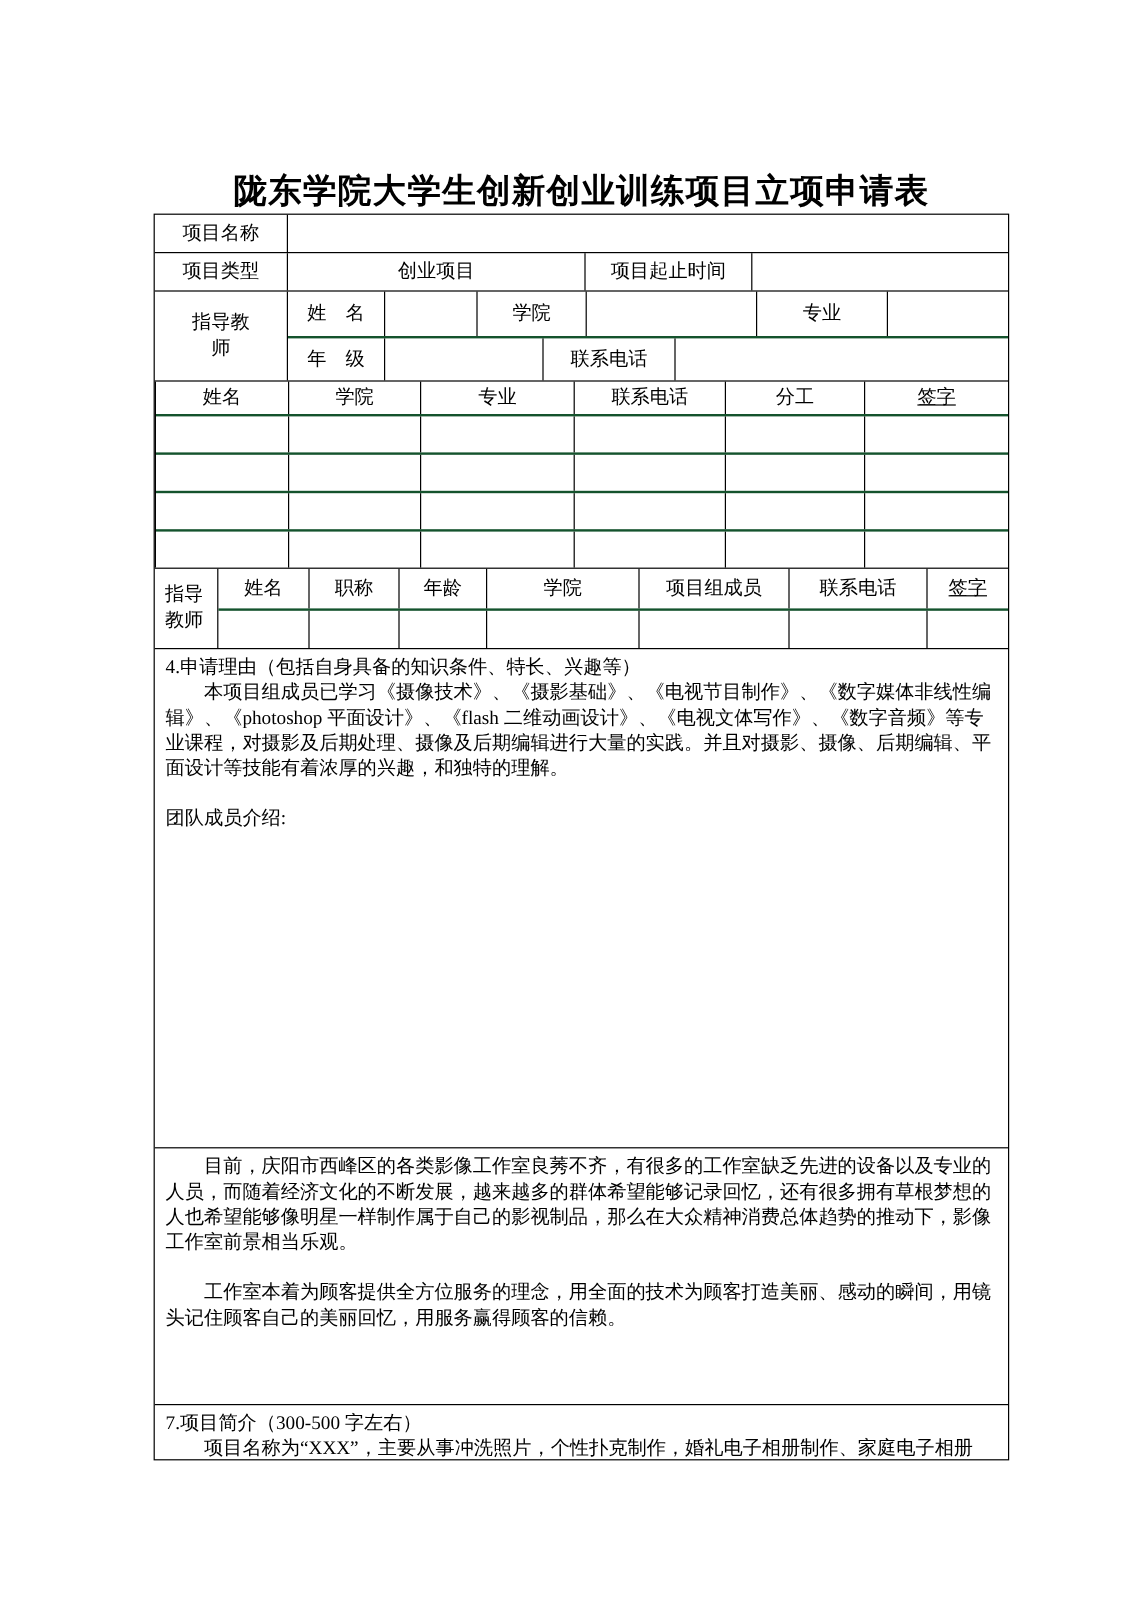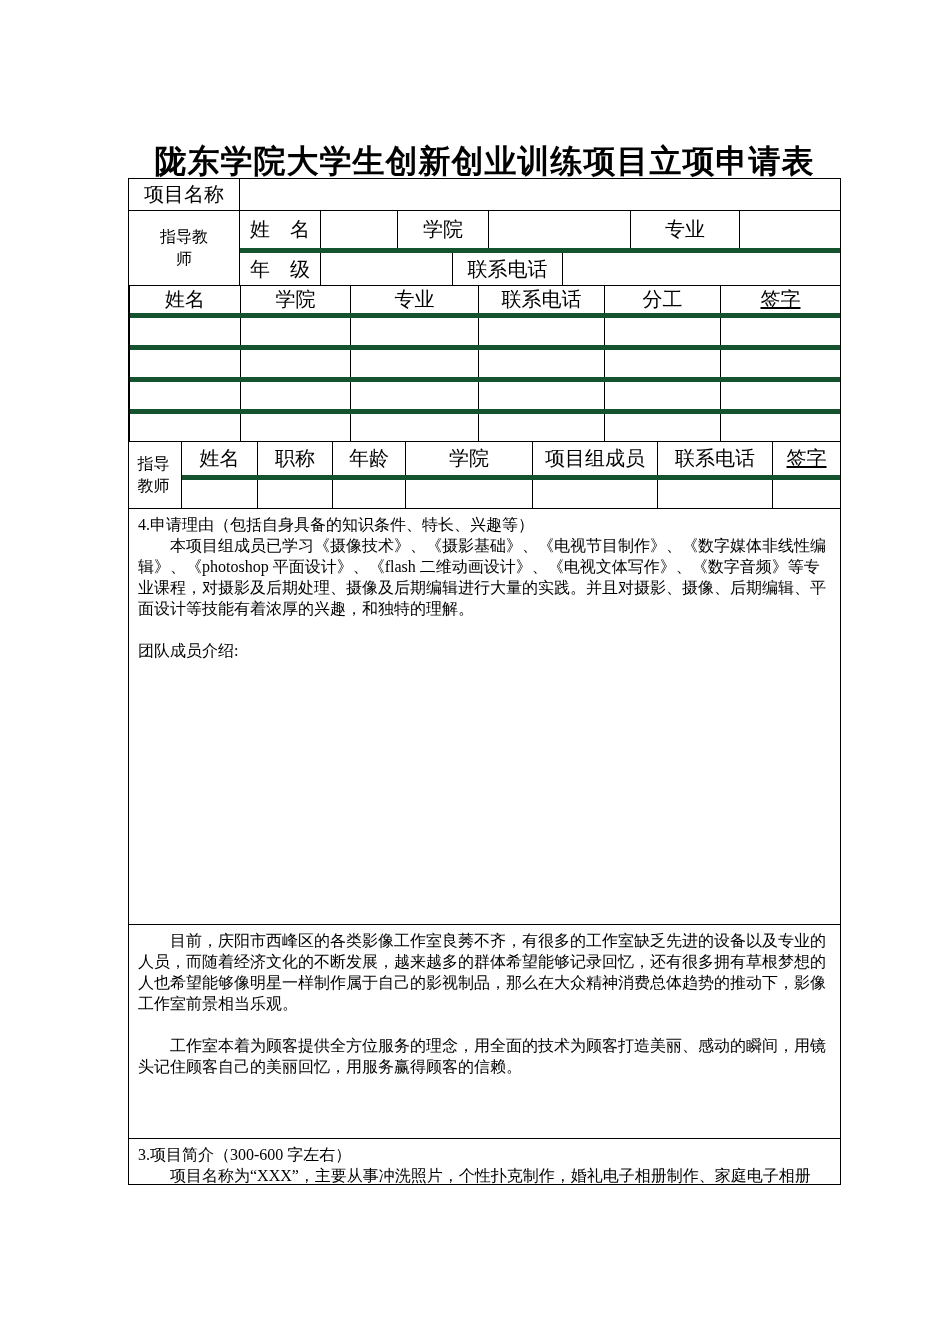--- a/index.html
+++ b/index.html
@@ -1,30 +1,30 @@
 <!DOCTYPE html>
 <html><head>
 <meta charset="utf-8">
 <style>
   * { margin:0; padding:0; box-sizing:border-box; }
   html,body { background:#888; }
   body { font-family:"Liberation Serif","DejaVu Serif",serif; color:#000; }
   .page { width:950px; height:1344px; background:#fff; position:relative; margin:0 auto; overflow:hidden; }
   .title { position:absolute; top:140px; left:128px; width:713px; text-align:center;
-           font-size:32px; font-weight:bold; font-family:"Liberation Sans","DejaVu Sans",sans-serif;
+           font-size:28px; font-weight:bold; font-family:"Liberation Sans","DejaVu Sans",sans-serif;
            letter-spacing:1px; }
   .form-table { position:absolute; top:178px; left:128px; width:713px; border:1px solid #000; background:#fff; }
   .band { border-bottom:1px solid #000; }
   .form-table > .band:last-child { border-bottom:none; }
   .row { display:flex; align-items:stretch; }
   .side { display:flex; align-items:stretch; }
   .side-label { flex:none; display:flex; align-items:center; justify-content:center; font-size:16px; }
   .side-content { flex:1; min-width:0; border-left:1px solid #000; }
-  .side-content .row + .row { border-top:5px solid #14532d; }
-  .cell { display:flex; align-items:center; justify-content:center; font-size:20px; overflow:hidden; white-space:nowrap; }
+  .side-content .row + .row { border-top:2px solid #14532d; }
+  .cell { display:flex; align-items:center; justify-content:center; font-size:16px; overflow:hidden; white-space:nowrap; }
   .row > .cell { border-left:1px solid #000; }
   .row > .cell:first-child { border-left:none; }
   .fill { flex:1 1 0; min-width:0;text-decoration:underline; }
   
   .h32{height:32px} .h33{height:33px} .h37{height:37px} .h27{height:27px} .c75{flex:0 0 75px} .c73{flex:0 0 73px} .c77{flex:0 0 77px}
   .c80{flex:0 0 80px} .c91{flex:0 0 91px} .c109{flex:0 0 109px} .c110{flex:0 0 110px}
   .c115{flex:0 0 115px} .c116{flex:0 0 116px} .c125{flex:0 0 125px} .c126{flex:0 0 126px}
   .c127{flex:0 0 127px} .c128{flex:0 0 128px} .c132{flex:0 0 132px} .c139{flex:0 0 139px}
   .c142{flex:0 0 142px} .c248{flex:0 0 248px}
   .slw110{width:110px} .slw52{width:52px}
@@ -46,20 +46,26 @@
 
   <div class="title">陇东学院大学生创新创业训练项目立项申请表</div>
 
   <div class="form-table">
 
     <div class="band row h32">
       <div class="cell slw110 c110">项目名称</div>
       <div class="cell fill"></div>
     </div>
 
+    <div class="band row h32">
+      <div class="cell c110">项目类型</div>
+      <div class="cell c248">创业项目</div>
+      <div class="cell c139">项目起止时间</div>
+      <div class="cell fill"></div>
+    </div>
 
     <div class="band side">
       <div class="side-label slw110">
         <span class="wrap3">指导教师</span>
       </div>
       <div class="side-content">
         <div class="row h37">
           <div class="cell c80">姓　名</div>
           <div class="cell c77"></div>
           <div class="cell c91">学院</div>
@@ -152,18 +158,18 @@
       <p class="para indent">本项目组成员已学习《摄像技术》、《摄影基础》、《电视节目制作》、《数字媒体非线性编辑》、《photoshop 平面设计》、《flash 二维动画设计》、《电视文体写作》、《数字音频》等专业课程，对摄影及后期处理、摄像及后期编辑进行大量的实践。并且对摄影、摄像、后期编辑、平面设计等技能有着浓厚的兴趣，和独特的理解。</p>
       <p class="para note">团队成员介绍:</p>
     </div>
 
     <div class="band section s2">
       <p class="para indent">目前，庆阳市西峰区的各类影像工作室良莠不齐，有很多的工作室缺乏先进的设备以及专业的人员，而随着经济文化的不断发展，越来越多的群体希望能够记录回忆，还有很多拥有草根梦想的人也希望能够像明星一样制作属于自己的影视制品，那么在大众精神消费总体趋势的推动下，影像工作室前景相当乐观。</p>
       <p class="para indent gap-above">工作室本着为顾客提供全方位服务的理念，用全面的技术为顾客打造美丽、感动的瞬间，用镜头记住顾客自己的美丽回忆，用服务赢得顾客的信赖。</p>
     </div>
 
     <div class="band section s3">
-      <div class="sec-heading">3.项目简介（300-600 字左右）</div>
+      <div class="sec-heading">7.项目简介（300-500 字左右）</div>
       <p class="para indent">项目名称为“XXX”，主要从事冲洗照片，个性扑克制作，婚礼电子相册制作、家庭电子相册</p>
     </div>
 
   </div>
 </div>
 
 </body></html>

